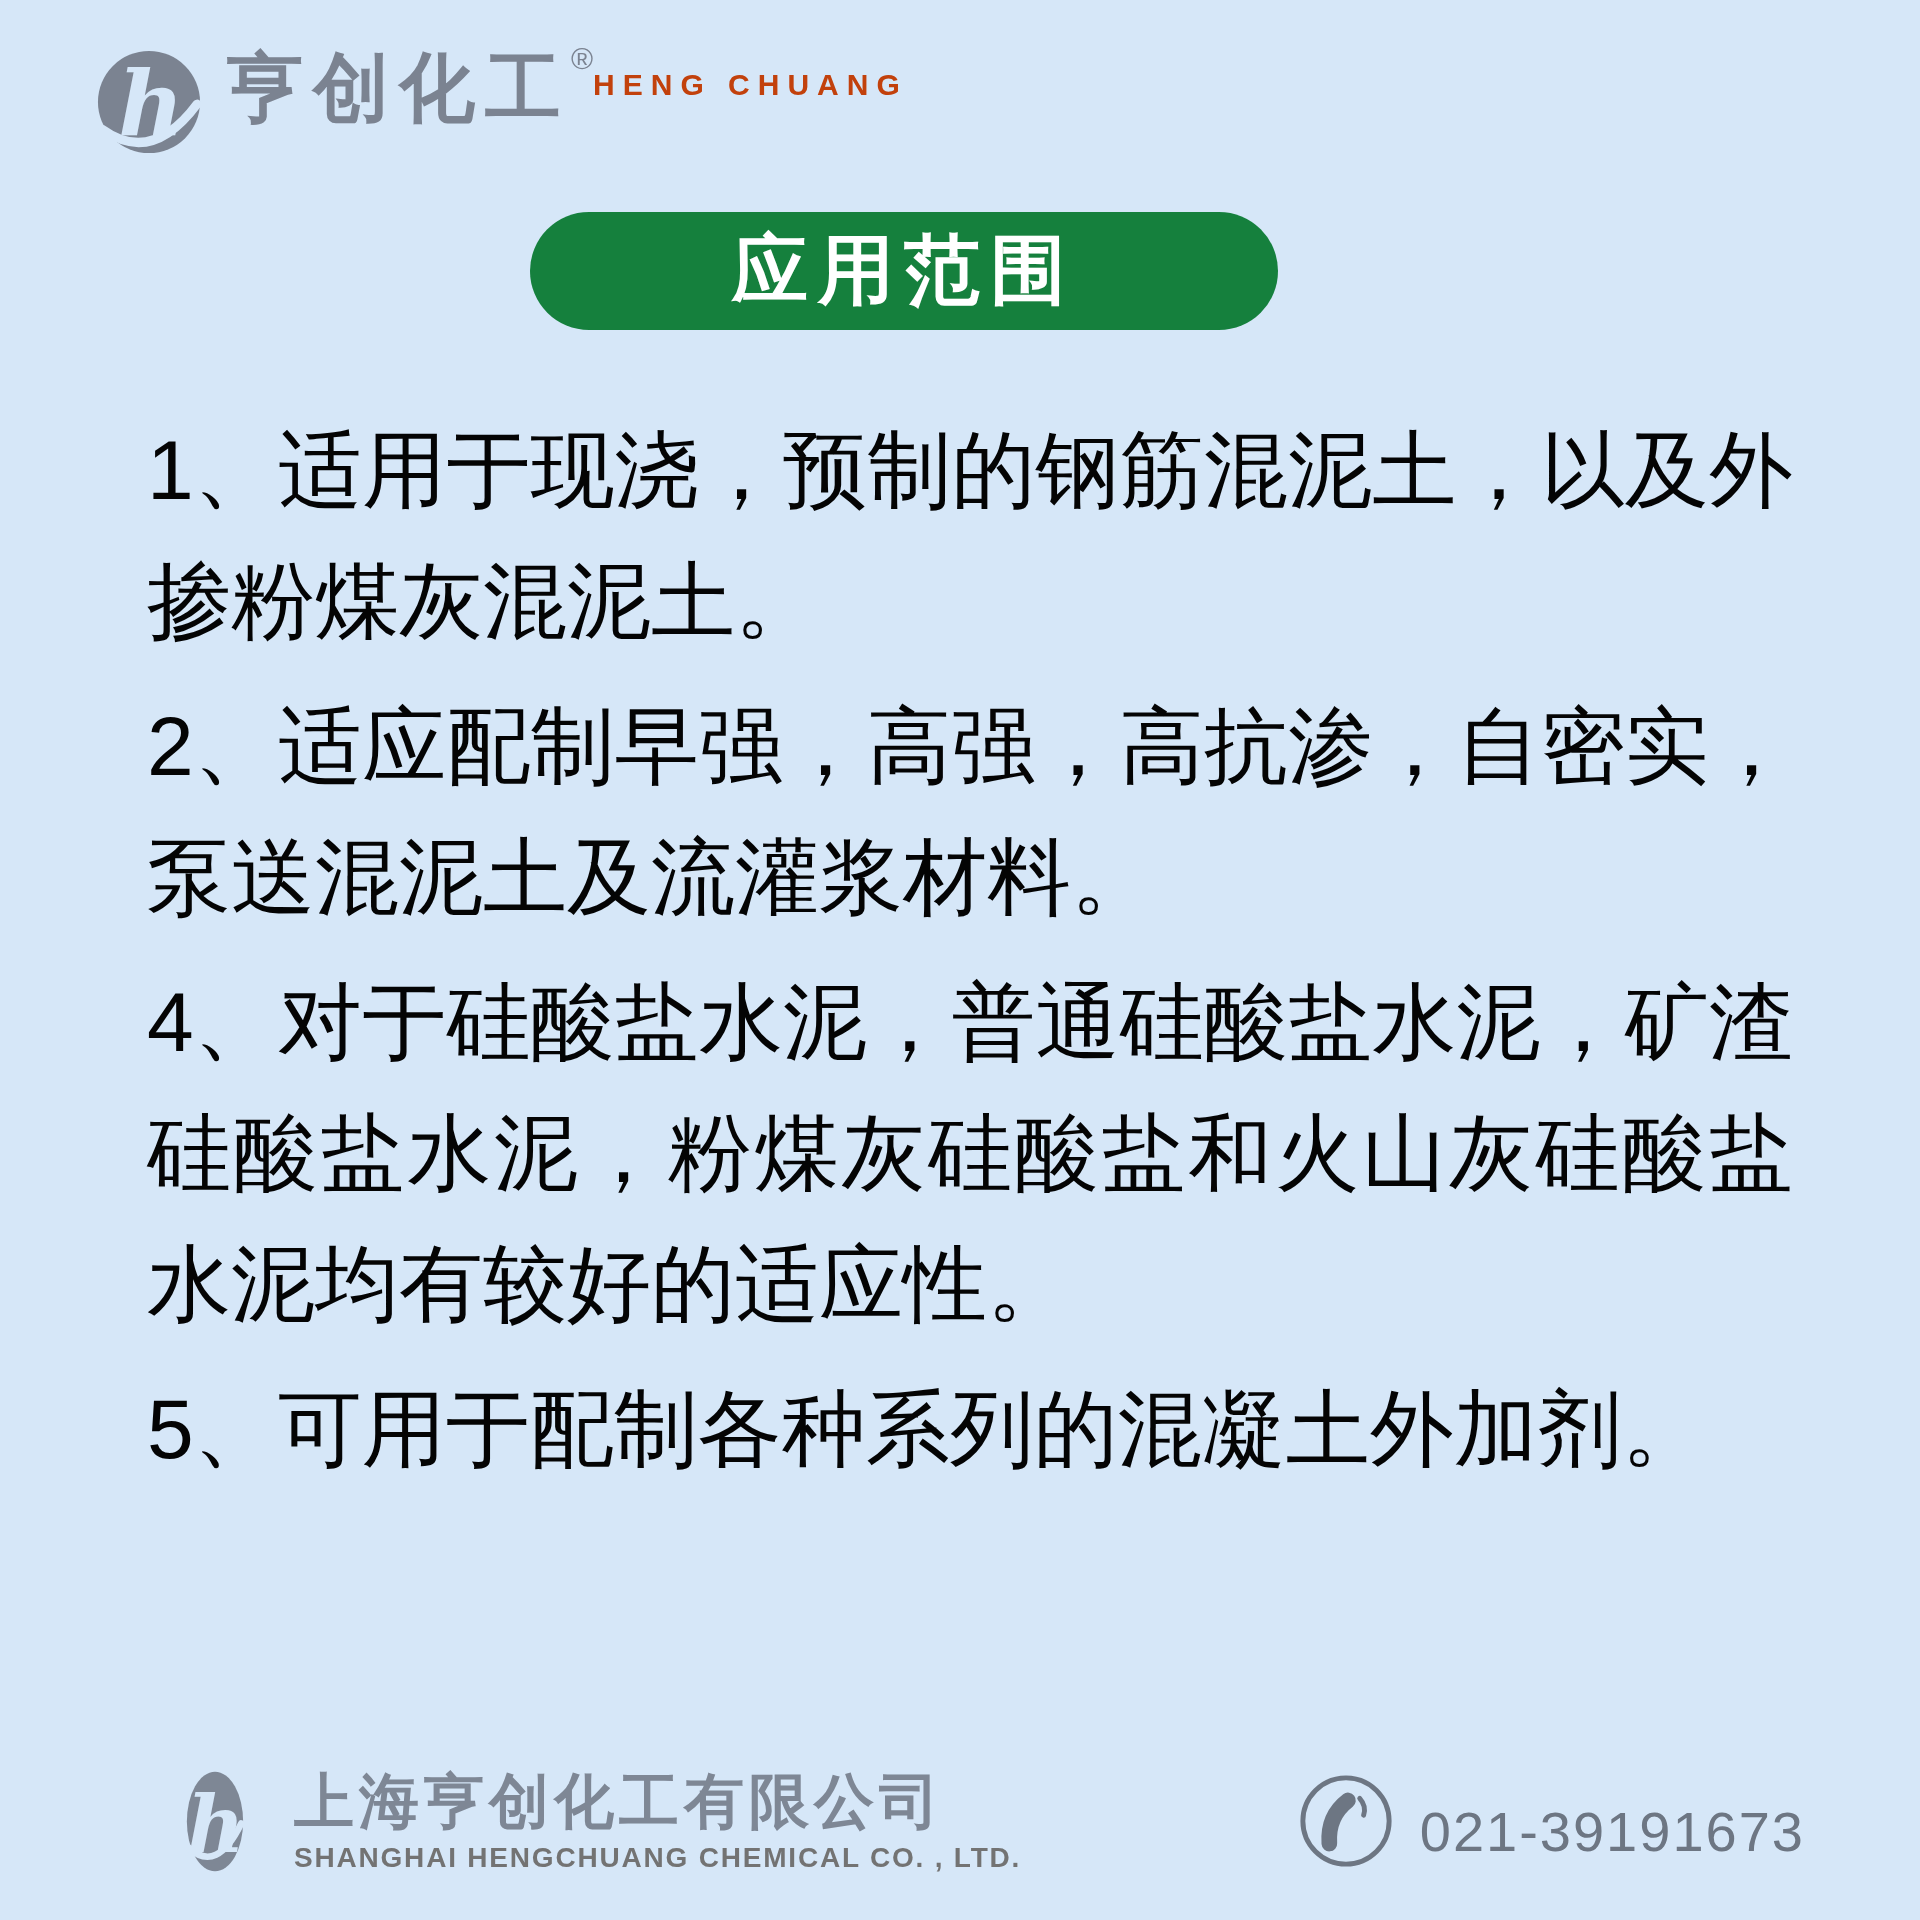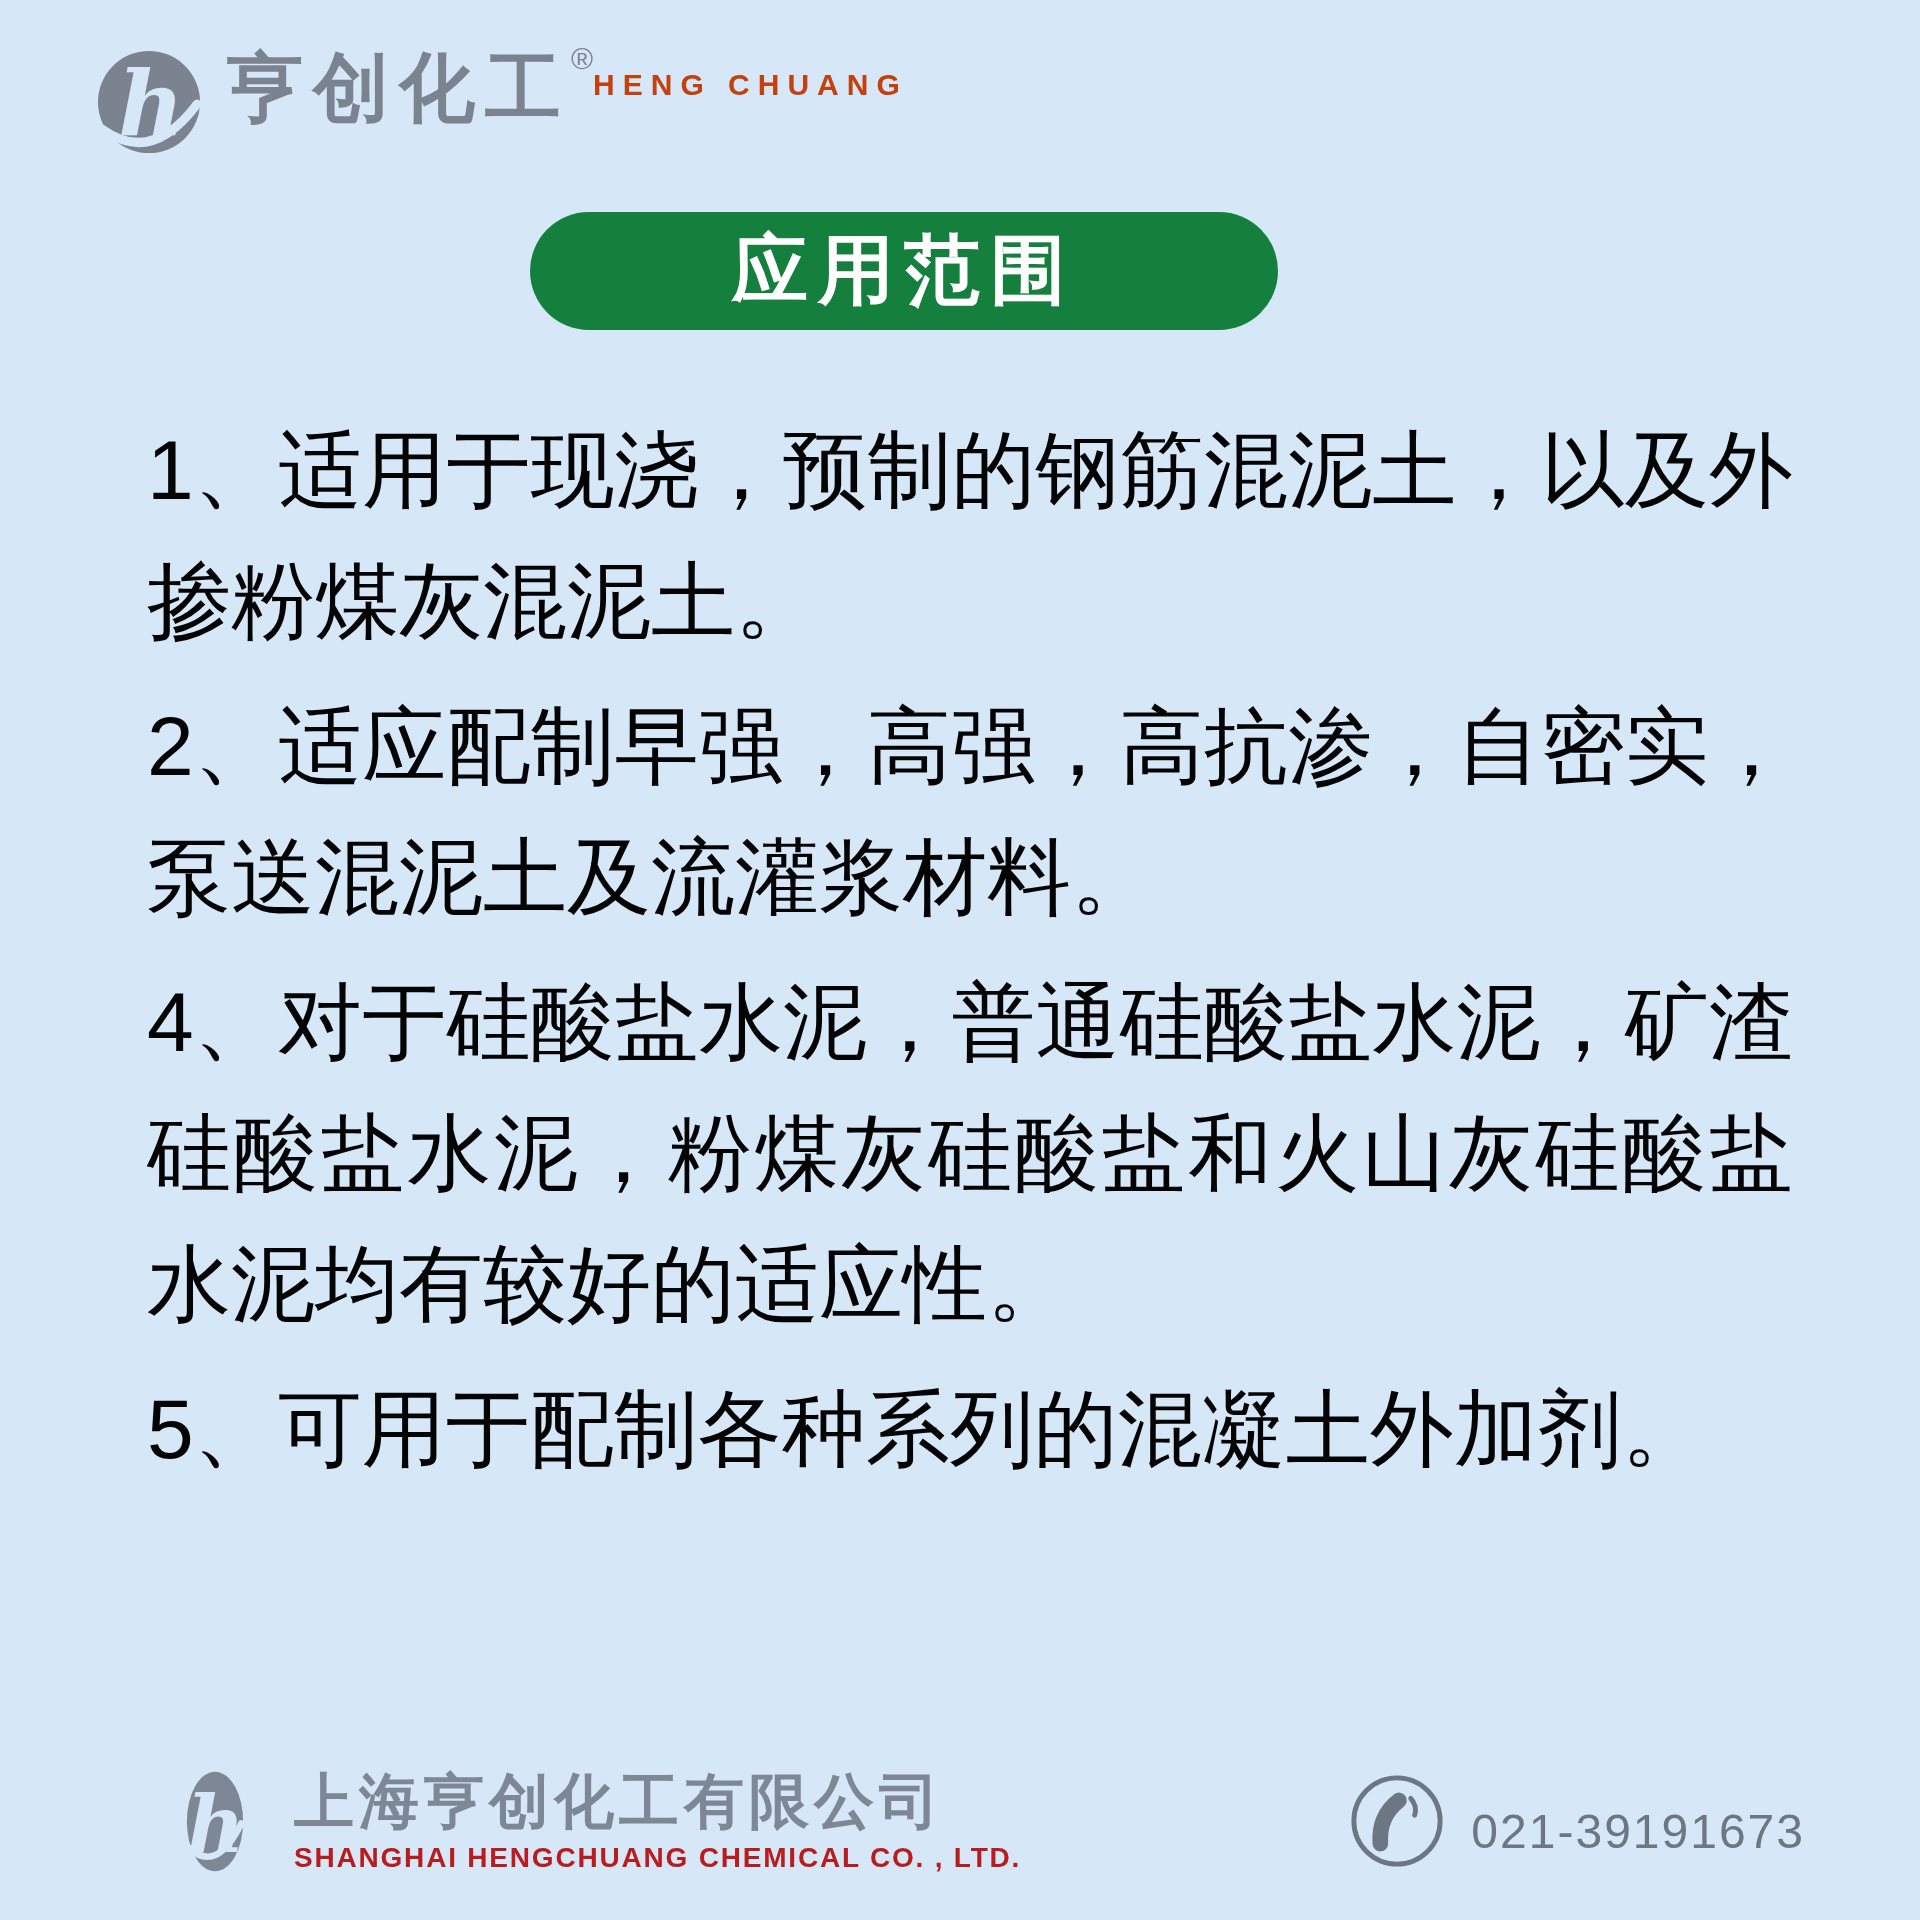--- a/index.html
+++ b/index.html
@@ -39,23 +39,23 @@
   .footer{
     position:absolute;left:185px;top:1768px;width:1620px;
     display:flex;align-items:center;justify-content:space-between;
   }
   .f-left{display:flex;align-items:center;gap:22px;}
   .f-texts{display:flex;flex-direction:column;margin-left:27px;}
   .f-cn{
     font-size:60px;font-weight:bold;color:#7e8795;letter-spacing:5px;line-height:1.1;
     font-family:"DejaVu Serif","Liberation Serif",serif;
   }
-  .f-en{font-size:28px;font-weight:600;color:#b91c1c;letter-spacing:1.8px;margin-top:8px;}
+  .f-en{font-size:28px;font-weight:600;color:#737373;letter-spacing:1.8px;margin-top:8px;}
   .f-right{display:flex;align-items:center;gap:24px;}
-  .f-phone{font-size:48px;color:#6d7683;font-weight:500;letter-spacing:2px;margin-top:20px;}
+  .f-phone{font-size:56px;color:#6d7683;font-weight:500;letter-spacing:2px;margin-top:20px;}
 </style>
 </head>
 <body>
 
 <div class="page">
 
   <div class="header">
     <svg class="logo-svg" viewBox="0 0 110 112" width="108" height="112" aria-hidden="true">
       <circle cx="55" cy="54" r="52" fill="#7b8391"></circle>
       <text x="57" y="88" text-anchor="middle" font-family="DejaVu Serif, serif" font-style="italic" font-weight="bold" font-size="92" fill="#d6e7f8">h</text>

